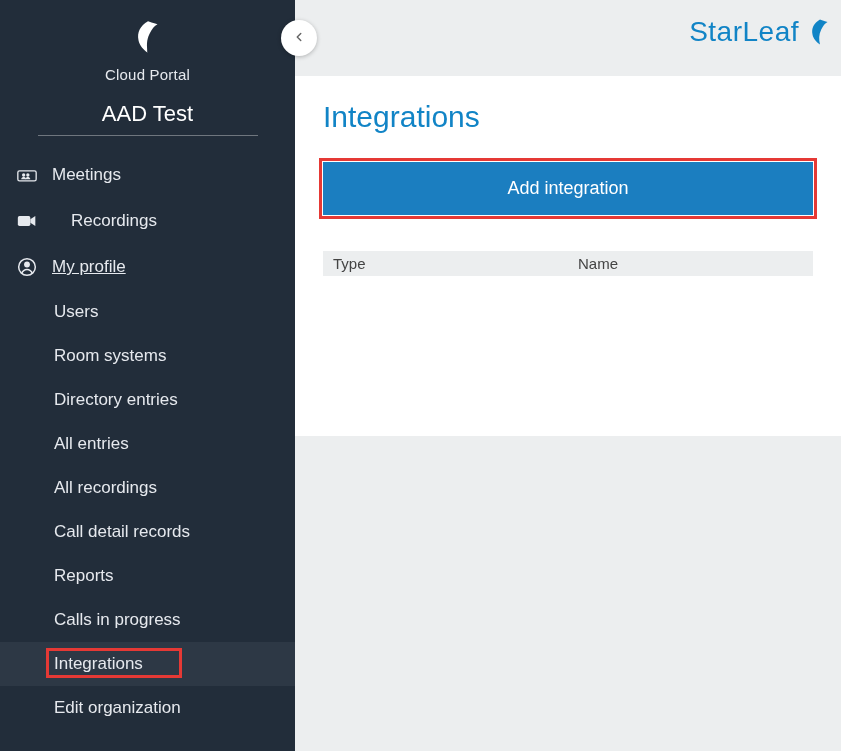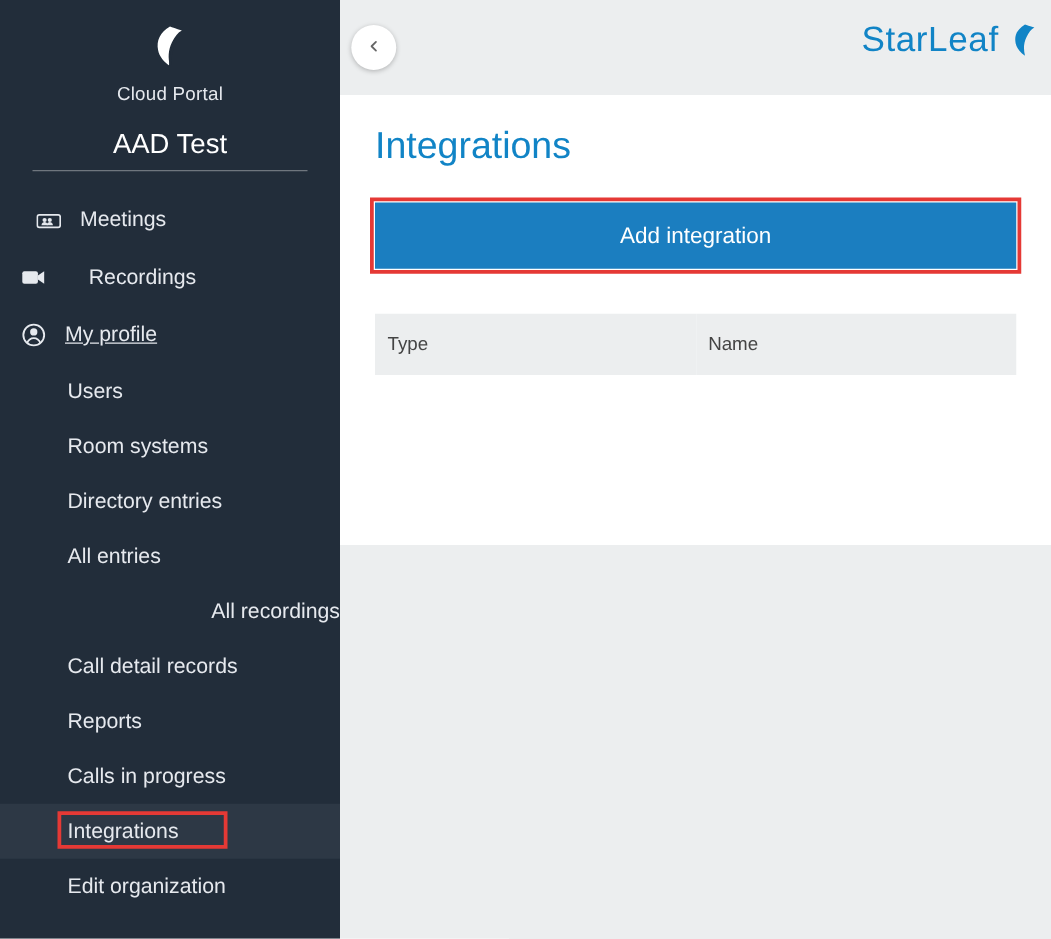--- a/index.html
+++ b/index.html
@@ -14,21 +14,21 @@
     overflow: hidden;
     position: relative;
   }
   .app {
     display: flex;
     width: 841px;
     height: 751px;
   }
   
   .sidebar {
-    width: 272px;
+    width: 295px;
     background: #222d3a;
     color: #e6e9ee;
     position: relative;
     flex-shrink: 0;
   }
   .sidebar-header {
     text-align: center;
     padding-top: 18px;
   }
   .leaf-logo {
@@ -161,42 +161,42 @@
     position: absolute;
   }
   
   .tbl { width: 100%; border-collapse: collapse; }
   .tbl thead th {
     text-align: left;
     font-weight: 400;
     font-size: 15px;
     color: #444;
     background: #eceeef;
-    padding: 16px 10px;
+    padding: 4px 10px;
   }
   .tbl thead th:first-child { width: 50%; }
 </style>
 </head>
 <body>
 
 <div class="app">
 
   <aside class="sidebar">
     <div class="sidebar-header">
       <span class="leaf-logo">
         <svg width="38" height="38" viewBox="0 0 24 24" fill="#ffffff">
           <path d="M12 2 C7 5 5 9 6 14 C6.5 17 9 20 12 22 C11 18 11 14 13 10 C14.5 7 16 5 18 4 C15 3 13 2.5 12 2 Z"></path>
           <path d="M12 22 C12 18 13 13 15 9" stroke="#222d3a" stroke-width="1" fill="none"></path>
         </svg>
       </span>
       <div class="portal-label">Cloud Portal</div>
       <div class="org-name">AAD Test</div>
     </div>
     <ul class="nav" id="nav-list">
-        <li class="nav-item" style="position: relative; margin-left: 12px;">
+        <li class="nav-item" style="position: relative;">
           <span class="nav-icon">
             <svg width="20" height="16" viewBox="0 0 24 18" fill="#e6e9ee">
               <rect x="1" y="4" width="22" height="12" rx="2" fill="none" stroke="#e6e9ee" stroke-width="1.6"></rect>
               <circle cx="8" cy="9" r="2"></circle>
               <circle cx="13" cy="9" r="2"></circle>
               <path d="M5 14c0-2 2-3 3-3s3 1 3 3" fill="#e6e9ee"></path>
               <path d="M10 14c0-2 2-3 3-3s3 1 3 3" fill="#e6e9ee"></path>
             </svg>
           </span>
           <span class="nav-label">Meetings</span>
@@ -225,21 +225,21 @@
         </li>
         <li class="nav-item sub" style="position: relative;">
           <span class="nav-label">Room systems</span>
         </li>
         <li class="nav-item sub" style="position: relative;">
           <span class="nav-label">Directory entries</span>
         </li>
         <li class="nav-item sub" style="position: relative;">
           <span class="nav-label">All entries</span>
         </li>
-        <li class="nav-item sub" style="position: relative; text-align: right;">
+        <li class="nav-item sub" style="position: relative;">
           <span class="nav-label">All recordings</span>
         </li>
         <li class="nav-item sub" style="position: relative;">
           <span class="nav-label">Call detail records</span>
         </li>
         <li class="nav-item sub" style="position: relative;">
           <span class="nav-label">Reports</span>
         </li>
         <li class="nav-item sub" style="position: relative;">
           <span class="nav-label">Calls in progress</span>

